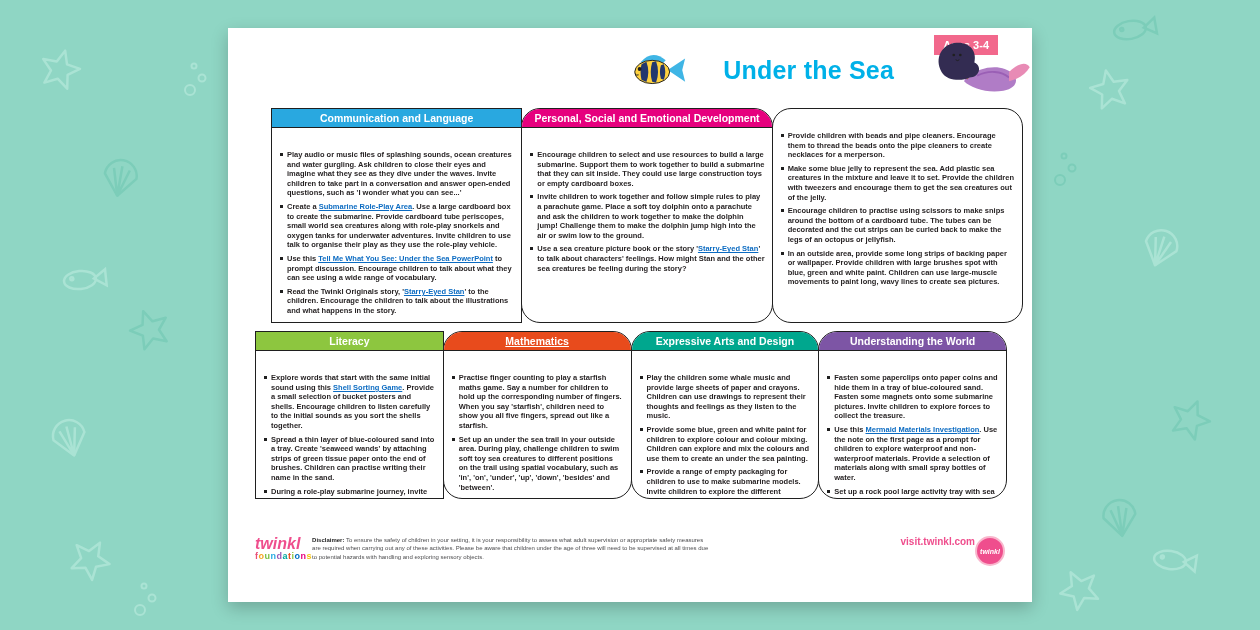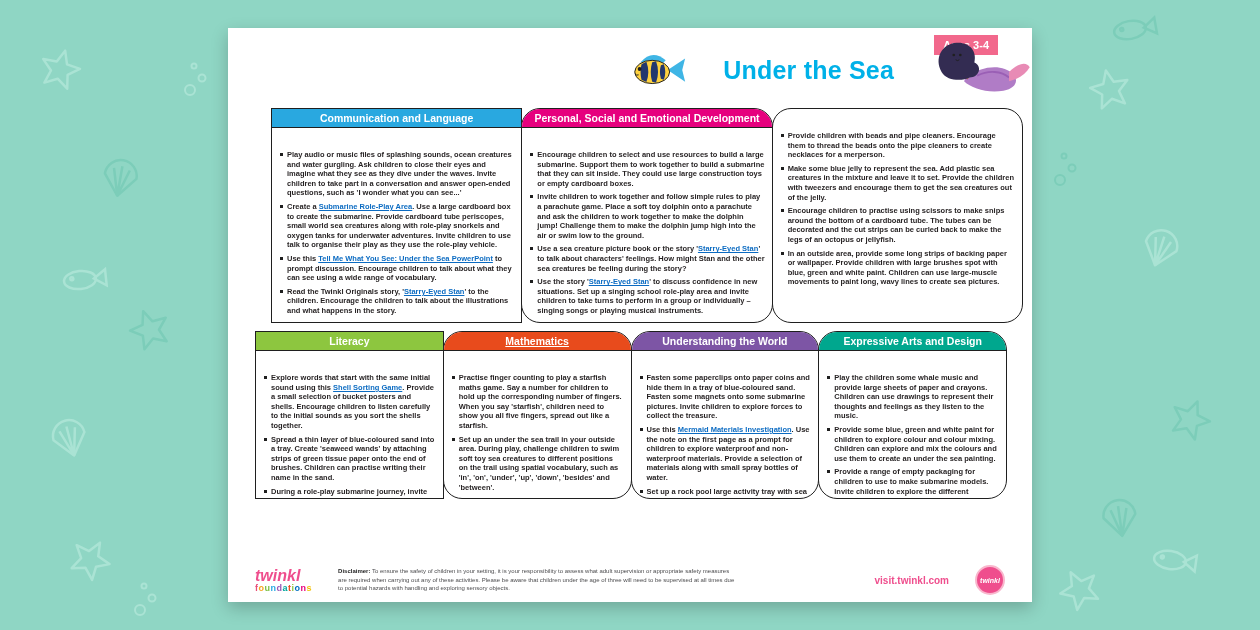--- a/index.html
+++ b/index.html
@@ -45,22 +45,22 @@
   .section-list li {
     font-size:7.5px; line-height:1.28; margin-bottom:4px;
     padding-left:8px; position:relative;
   }
   .section-list li::before {
     content:""; position:absolute; left:1px; top:3px;
     width:3px; height:3px; background:#1f1f1f;
   }
   .res-link { color:#0b6bc2; text-decoration:underline; }
   .footer {
-    position:absolute; left:27px; right:27px; bottom:1px; height:42px;
-    display:flex; align-items:center; gap:26px;
+    position:absolute; left:27px; right:27px; bottom:24px; height:42px;
+    display:flex; align-items:flex-start; gap:0;
   }
   .logo { display:flex; flex-direction:column; line-height:1; }
   .logo-main { color:#ef4e8d; font-weight:bold; font-size:16px; font-style:italic; }
   .logo-sub { font-size:9px; font-weight:bold; letter-spacing:0.5px; }
   .disclaimer { width:400px; font-size:6px; line-height:1.4; color:#4d4d4f; }
   .disclaimer b { color:#1f1f1f; }
   .footer-spacer { flex:1; }
   .website { color:#ef4e8d; font-weight:bold; font-size:10px; }
   .quality-badge {
     width:30px; height:30px; border-radius:50%;
@@ -146,21 +146,20 @@
           <li>Use this <a href="#" class="res-link">Tell Me What You See: Under the Sea PowerPoint</a> to prompt discussion. Encourage children to talk about what they can see using a wide range of vocabulary.</li>
           <li>Read the Twinkl Originals story, '<a href="#" class="res-link">Starry-Eyed Stan</a>' to the children. Encourage the children to talk about the illustrations and what happens in the story.</li>
         </ul>
     </div>
     <div class="section">
       <div class="section-header" style="background: rgb(230, 0, 126);">Personal, Social and Emotional Development</div>
       <ul class="section-list">
           <li>Encourage children to select and use resources to build a large submarine. Support them to work together to build a submarine that they can sit inside. They could use large construction toys or empty cardboard boxes.</li>
           <li>Invite children to work together and follow simple rules to play a parachute game. Place a soft toy dolphin onto a parachute and ask the children to work together to make the dolphin jump! Challenge them to make the dolphin jump high into the air or swim low to the ground.</li>
           <li>Use a sea creature picture book or the story '<a href="#" class="res-link">Starry-Eyed Stan</a>' to talk about characters' feelings. How might Stan and the other sea creatures be feeling during the story?</li>
-          <li>Use the story '<a href="#" class="res-link">Starry-Eyed Stan</a>' to discuss confidence in new situations. Set up a singing school role-play area and invite children to take turns to perform in a group or individually – singing songs or playing musical instruments.</li>
         </ul>
     </div>
     <div class="section">
       <ul class="section-list">
           <li>Provide children with beads and pipe cleaners. Encourage them to thread the beads onto the pipe cleaners to create necklaces for a merperson.</li>
           <li>Make some blue jelly to represent the sea. Add plastic sea creatures in the mixture and leave it to set. Provide the children with tweezers and encourage them to get the sea creatures out of the jelly.</li>
           <li>Encourage children to practise using scissors to make snips around the bottom of a cardboard tube. The tubes can be decorated and the cut strips can be curled back to make the legs of an octopus or jellyfish.</li>
           <li>In an outside area, provide some long strips of backing paper or wallpaper. Provide children with large brushes spot with blue, green and white paint. Children can use large-muscle movements to paint long, wavy lines to create sea pictures.</li>
         </ul>
     </div>
@@ -177,33 +176,33 @@
     </div>
     <div class="section">
       <div class="section-header" style="background: rgb(232, 75, 28); text-decoration: underline;">Mathematics</div>
       <ul class="section-list">
           <li>Practise finger counting to play a starfish maths game. Say a number for children to hold up the corresponding number of fingers. When you say 'starfish', children need to show you all five fingers, spread out like a starfish.</li>
           <li>Set up an under the sea trail in your outside area. During play, challenge children to swim soft toy sea creatures to different positions on the trail using spatial vocabulary, such as 'in', 'on', 'under', 'up', 'down', 'besides' and 'between'.</li>
           <li>Practise subitising using shells. Place a small number of shells into a tray for children to subitise. Rearrange the shells and encourage children to talk about what they see.</li>
         </ul>
     </div>
     <div class="section">
+      <div class="section-header" style="background: rgb(0, 167, 142);">Expressive Arts and Design</div>
+      <ul class="section-list">
+          <li>Play the children some whale music and provide large sheets of paper and crayons. Children can use drawings to represent their thoughts and feelings as they listen to the music.</li>
+          <li>Provide some blue, green and white paint for children to explore colour and colour mixing. Children can explore and mix the colours and use them to create an under the sea painting.</li>
+          <li>Provide a range of empty packaging for children to use to make submarine models. Invite children to explore the different materials and how to join and decorate them.</li>
+        </ul>
+    </div>
+    <div class="section">
       <div class="section-header" style="background: rgb(125, 85, 165);">Understanding the World</div>
       <ul class="section-list">
           <li>Fasten some paperclips onto paper coins and hide them in a tray of blue-coloured sand. Fasten some magnets onto some submarine pictures. Invite children to explore forces to collect the treasure.</li>
           <li>Use this <a href="#" class="res-link">Mermaid Materials Investigation</a>. Use the note on the first page as a prompt for children to explore waterproof and non-waterproof materials. Provide a selection of materials along with small spray bottles of water.</li>
           <li>Set up a rock pool large activity tray with sea creatures, rocks, sand and water. Encourage the children to explore the rock pool and talk about what they see. What creatures can they find?</li>
-        </ul>
-    </div>
-    <div class="section">
-      <div class="section-header" style="background: rgb(0, 167, 142);">Expressive Arts and Design</div>
-      <ul class="section-list">
-          <li>Play the children some whale music and provide large sheets of paper and crayons. Children can use drawings to represent their thoughts and feelings as they listen to the music.</li>
-          <li>Provide some blue, green and white paint for children to explore colour and colour mixing. Children can explore and mix the colours and use them to create an under the sea painting.</li>
-          <li>Provide a range of empty packaging for children to use to make submarine models. Invite children to explore the different materials and how to join and decorate them.</li>
         </ul>
     </div>
   </div>
 
   <div class="footer">
     <div class="logo">
       <div class="logo-main">twinkl</div>
       <div class="logo-sub"><span style="color: rgb(233, 78, 119);">f</span><span style="color: rgb(245, 166, 35);">o</span><span style="color: rgb(123, 192, 67);">u</span><span style="color: rgb(41, 171, 226);">n</span><span style="color: rgb(155, 89, 182);">d</span><span style="color: rgb(0, 167, 157);">a</span><span style="color: rgb(232, 75, 28);">t</span><span style="color: rgb(141, 198, 63);">i</span><span style="color: rgb(0, 112, 192);">o</span><span style="color: rgb(230, 0, 126);">n</span><span style="color: rgb(243, 195, 17);">s</span></div>
     </div>
     <p class="disclaimer"><b>Disclaimer:</b><span> To ensure the safety of children in your setting, it is your responsibility to assess what adult supervision or appropriate safety measures are required when carrying out any of these activities. Please be aware that children under the age of three will need to be supervised at all times due to potential hazards with handling and exploring sensory objects.</span></p>

